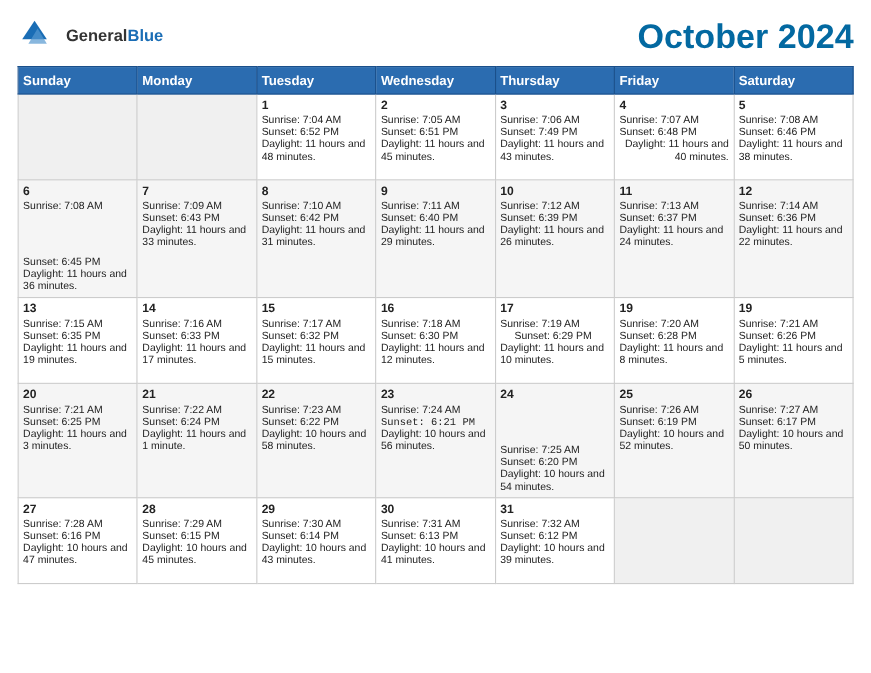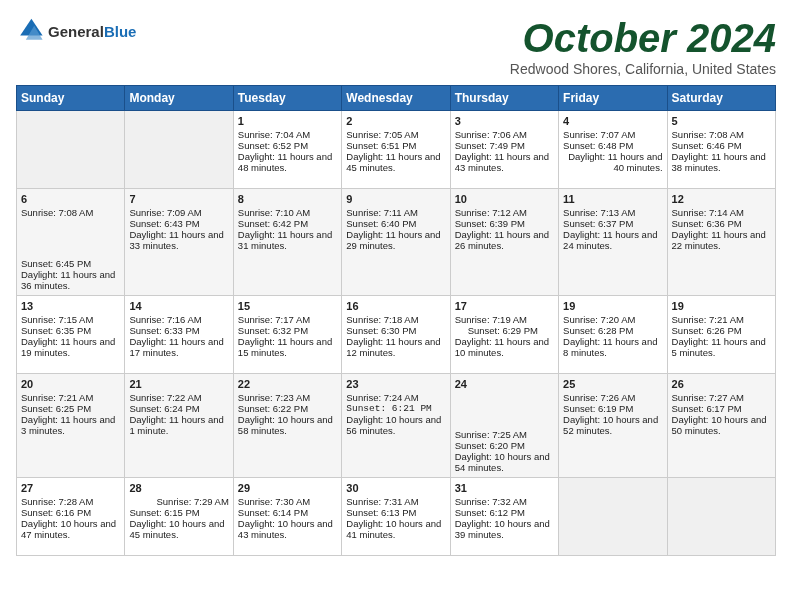--- a/index.html
+++ b/index.html
@@ -12,34 +12,33 @@
     }
     .header-section {
       display: flex;
       justify-content: space-between;
       align-items: flex-start;
       margin-bottom: 8px;
     }
     .logo {
       display: flex;
       align-items: center;
-      gap: 0;
+      gap: 12px;
     }
     .logo-icon {
       width: 28px;
       height: 28px;
     }
     .title-block {
       text-align: right;
     }
     .month-title {
-      font-size: 40px;
+      font-size: 31px;
       font-weight: bold;
-      color: #14532d;
-      font-style: italic;
+      color: #0369a1;
     }
     .location-title {
       font-size: 14px;
       color: #555;
     }
     table {
       width: 100%;
       border-collapse: collapse;
       table-layout: fixed;
     }
@@ -88,21 +87,20 @@
       </svg>
     </div>
     <div style="margin-left:4px;">
       <div style="font-size:15px;font-weight:bold;color:#333;line-height:1.15;">
         <span style="color:#333;">General</span><span style="color:#1a6db5;">Blue</span>
       </div>
     </div>
   </div>
   <div class="title-block">
     <div class="month-title">October 2024</div>
-    <div class="location-title">Redwood Shores, California, United States</div>
   </div>
 </div>
 
 <table>
   <thead>
     <tr id="days-header">
     <th>Sunday</th>
         <th>Monday</th>
         <th>Tuesday</th>
         <th>Wednesday</th>
@@ -280,21 +278,21 @@
       </tr>
       <tr>
         <td>
           <span class="day-num">27</span>
           <span style="display: block;">Sunrise: 7:28 AM</span>
           <span style="display: block;">Sunset: 6:16 PM</span>
           <span style="display: block;">Daylight: 10 hours and 47 minutes.</span>
         </td>
         <td>
           <span class="day-num">28</span>
-          <span style="display: block; text-align: right;">Sunrise: 7:29 AM</span>
+          <span style="display: block;">Sunrise: 7:29 AM</span>
           <span style="display: block;">Sunset: 6:15 PM</span>
           <span style="display: block;">Daylight: 10 hours and 45 minutes.</span>
         </td>
         <td>
           <span class="day-num">29</span>
           <span style="display: block;">Sunrise: 7:30 AM</span>
           <span style="display: block;">Sunset: 6:14 PM</span>
           <span style="display: block;">Daylight: 10 hours and 43 minutes.</span>
         </td>
         <td>

